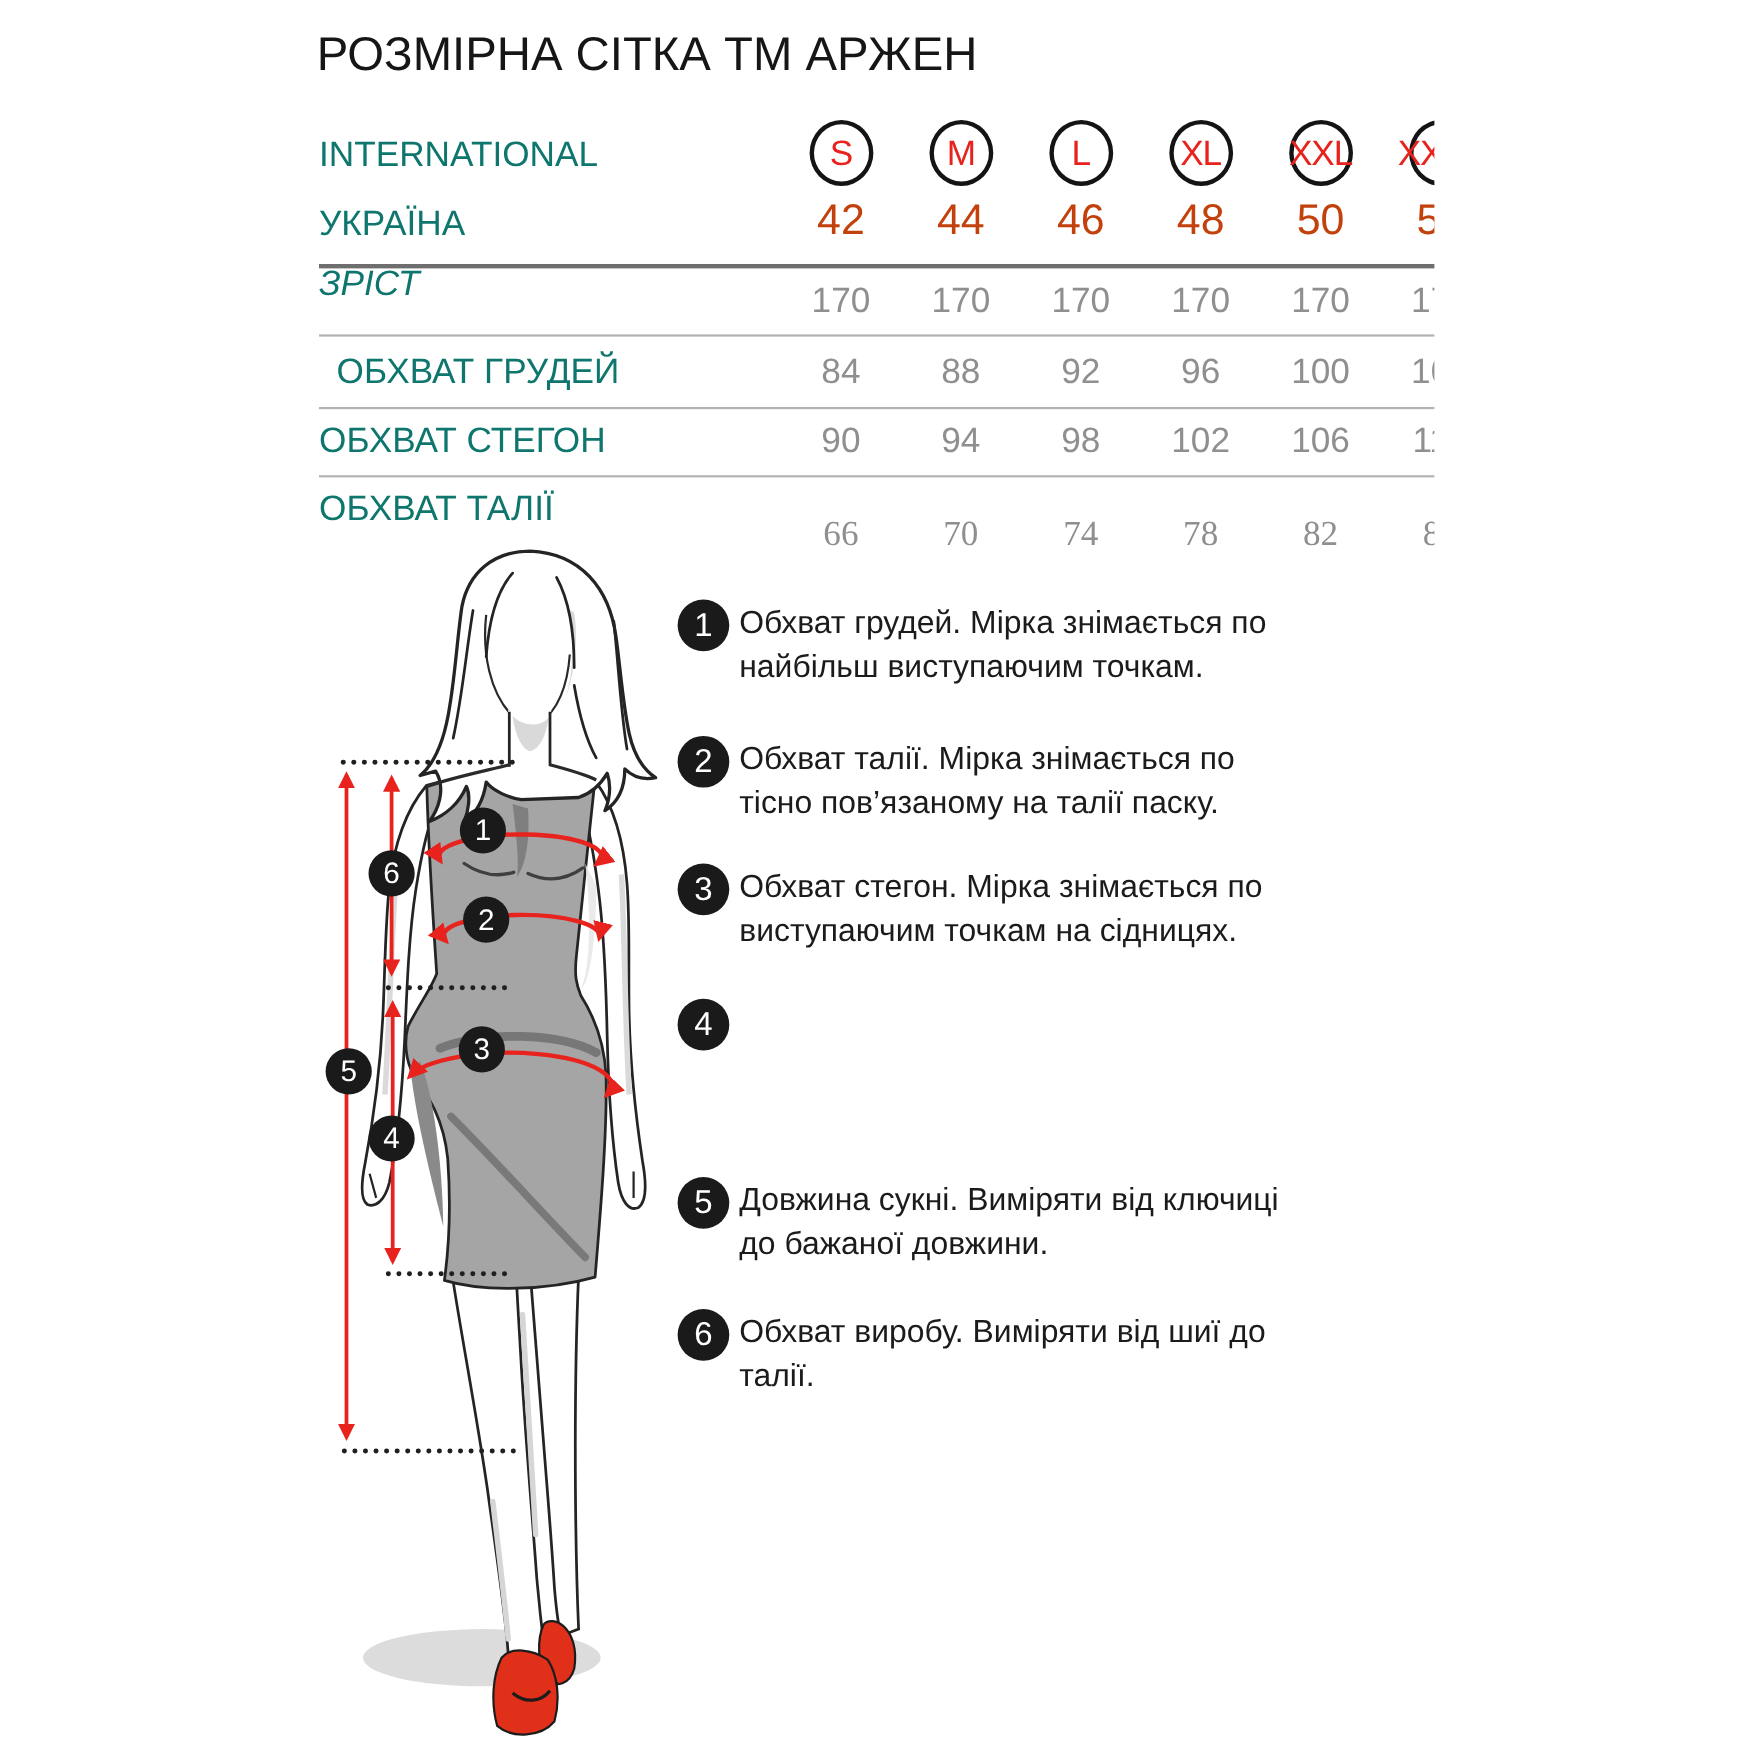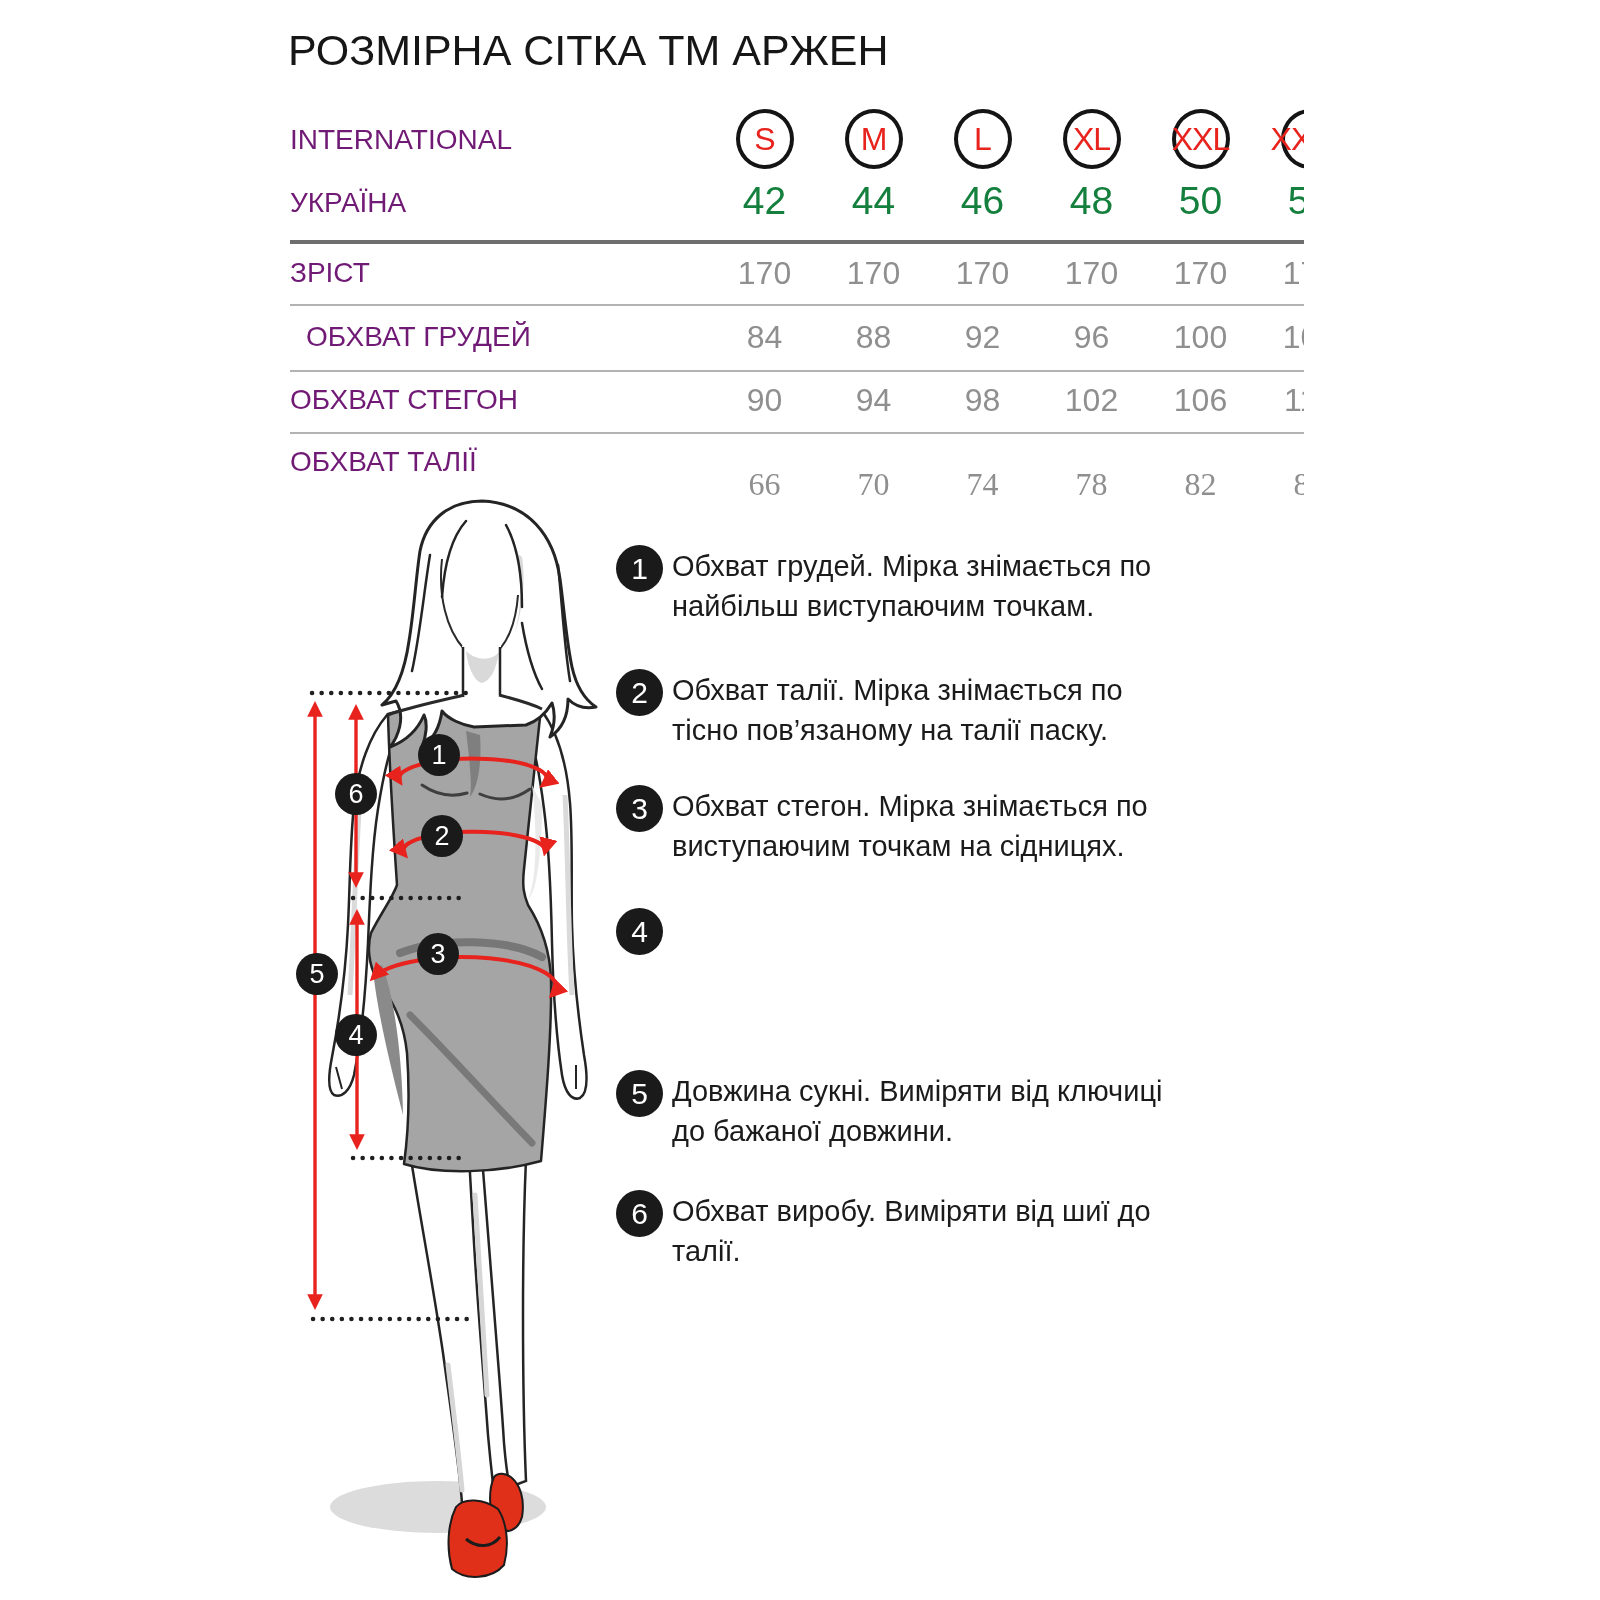--- a/index.html
+++ b/index.html
@@ -6,31 +6,31 @@
   #canvas{
     position:relative;width:1304px;height:1600px;background:#ffffff;overflow:hidden;
     font-family:"Liberation Sans","DejaVu Sans",sans-serif;color:#1b1b1b;
   }
   .abs{position:absolute;}
 
   
   .page-title{left:288px;top:26px;font-size:43px;letter-spacing:0;color:#161616;}
 
   
-  .row-label{left:290px;height:40px;line-height:40px;font-size:28px;color:#701a75;white-space:nowrap;}
+  .row-label{left:290px;height:40px;line-height:40px;font-size:32px;color:#0f766e;white-space:nowrap;}
   .cols{left:710px;width:654px;height:40px;display:flex;}
   .cols .cell{width:109px;text-align:center;line-height:40px;}
   .size-circles{top:108px;height:62px;}
   .size-circles .cell{display:flex;justify-content:center;align-items:center;line-height:normal;}
   .size-circle{
     width:50px;height:52px;border:4px solid #141414;border-radius:50%;
     display:flex;align-items:center;justify-content:center;overflow:visible;
   }
   .size-circle span{color:#e8231e;font-size:32px;letter-spacing:-1px;white-space:nowrap;}
-  .ua-numbers{top:181px;font-size:39px;color:#15803d;}
+  .ua-numbers{top:181px;font-size:39px;color:#c2410c;}
   .value-row{font-size:32px;color:#8f8f8f;}
   .hline{left:290px;width:1072px;background:#b3b3b3;height:2px;}
   .hline.thick{background:#6e6e6e;height:4px;}
 
   
   .num-dot{
     background:#1a1a1a;border-radius:50%;color:#ffffff;
     display:flex;align-items:center;justify-content:center;
   }
   .fig-marker{width:42px;height:42px;font-size:27px;z-index:5;}
@@ -91,21 +91,21 @@
     <div class="cell">48</div>
     <div class="cell">50</div>
     <div class="cell">52</div>
   </div>
 
   <div class="abs hline thick" style="top:240px;"></div>
   <div class="abs hline" style="top:304px;"></div>
   <div class="abs hline" style="top:370px;"></div>
   <div class="abs hline" style="top:432px;"></div>
 
-  <div class="abs row-label" style="top:253px;">ЗРІСТ</div>
+  <div class="abs row-label" style="top:237px;font-style:italic;">ЗРІСТ</div>
   <div class="abs cols value-row" style="top:253px;">
     <div class="cell">170</div>
     <div class="cell">170</div>
     <div class="cell">170</div>
     <div class="cell">170</div>
     <div class="cell">170</div>
     <div class="cell">170</div>
   </div>
 
   <div class="abs row-label" style="top:317px;margin-left:16px;">ОБХВАТ ГРУДЕЙ</div>

